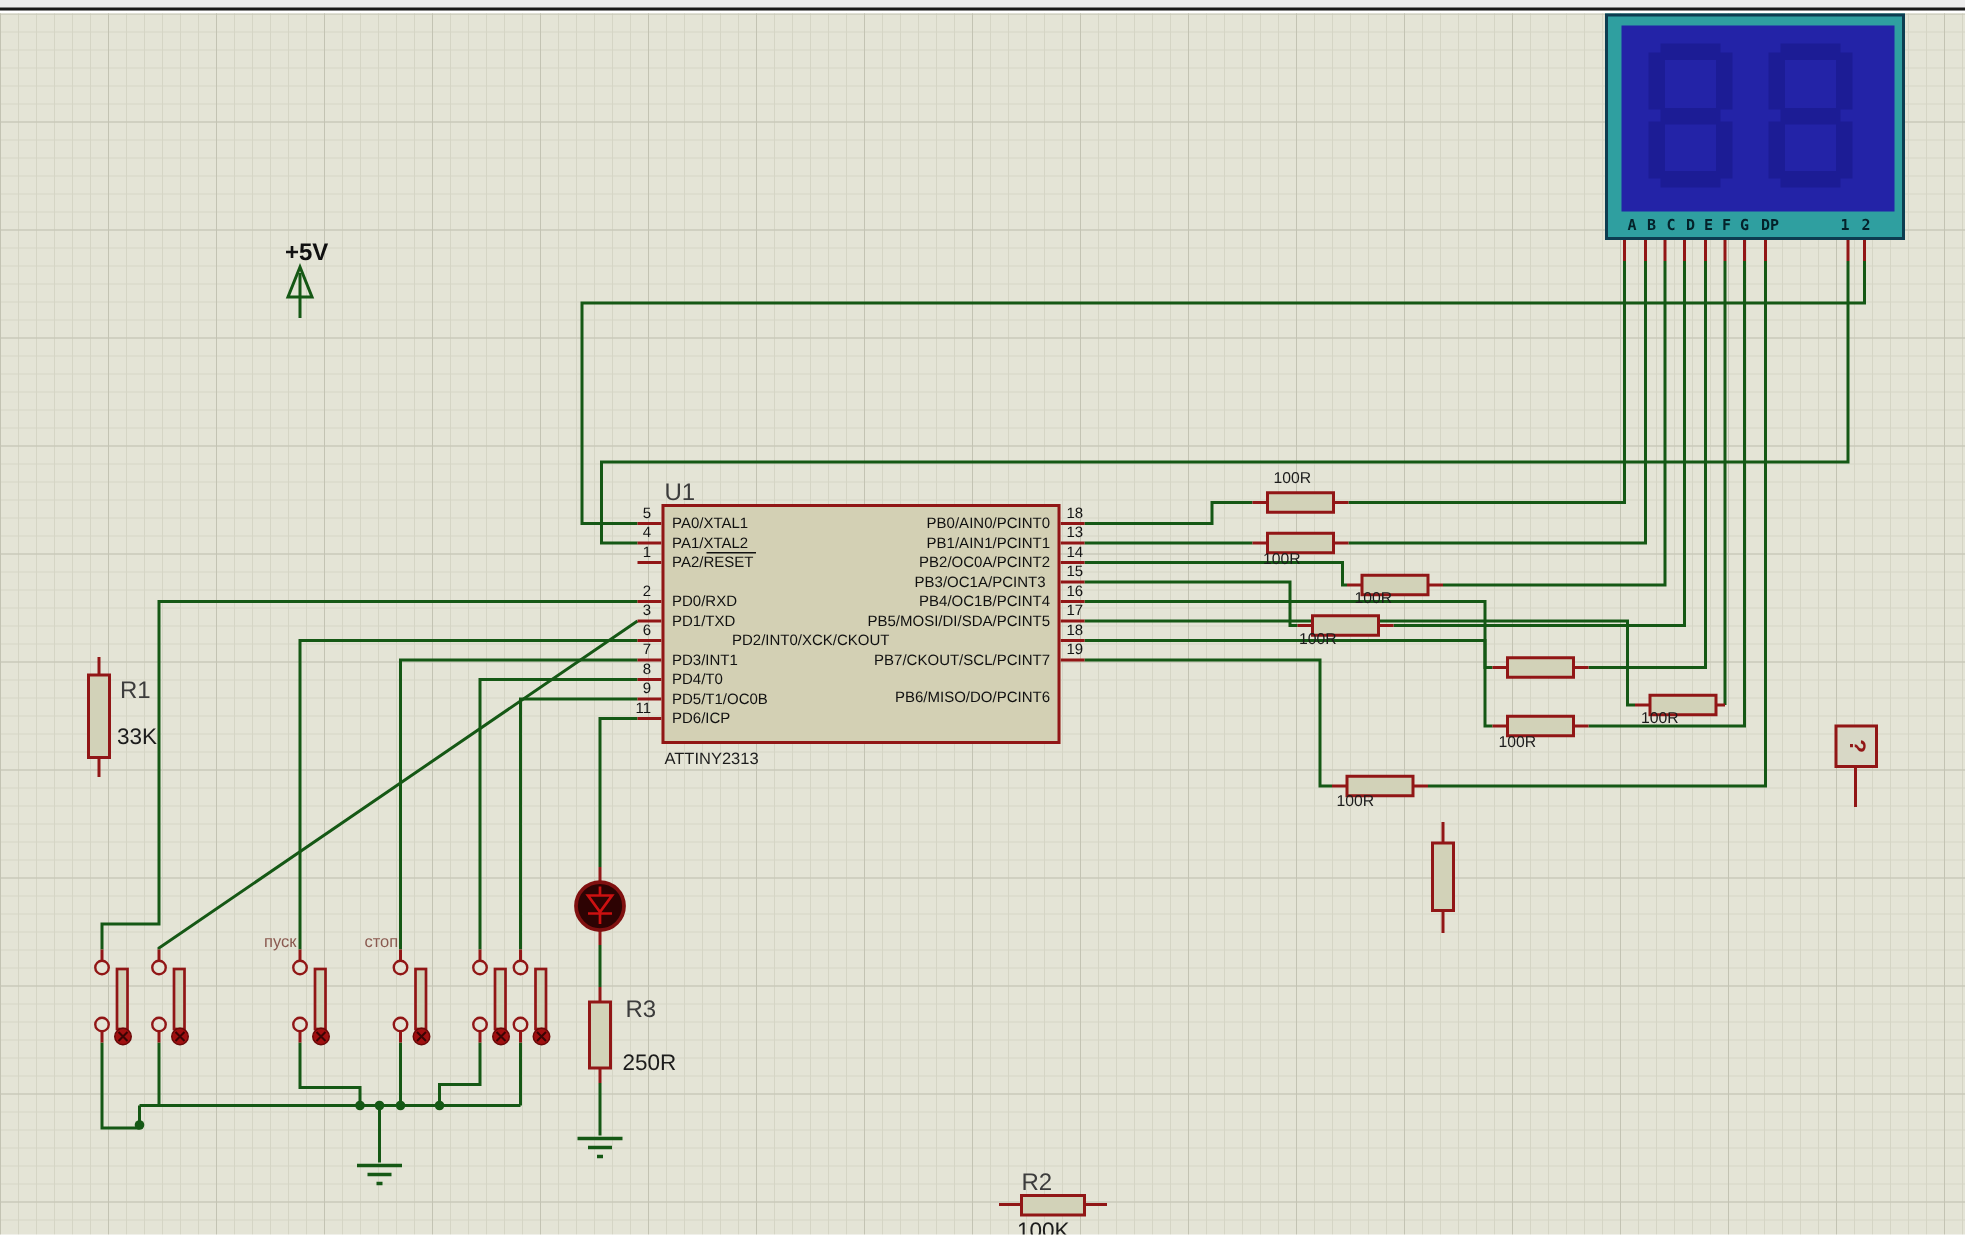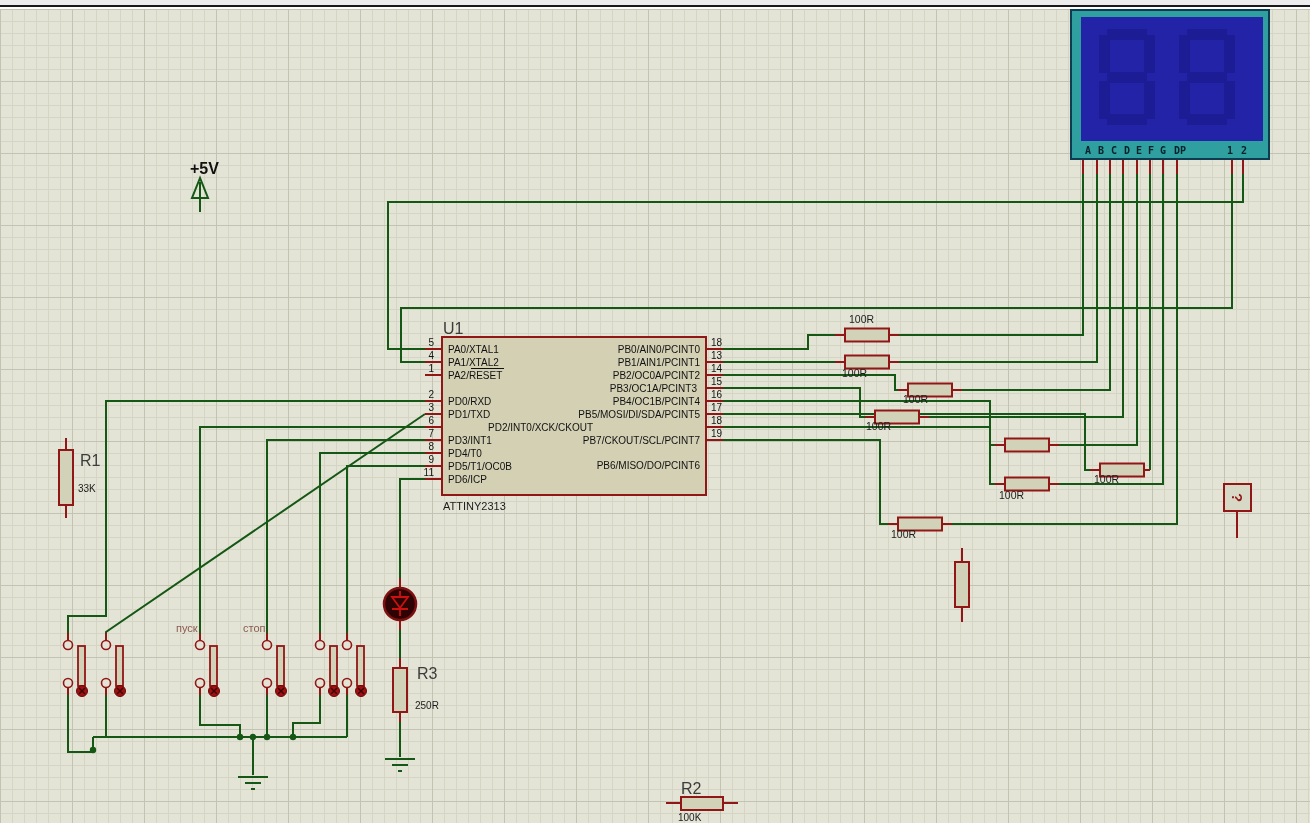--- a/index.html
+++ b/index.html
@@ -13,21 +13,21 @@
       linear-gradient(#c3c3b3 1px, transparent 1px),
       linear-gradient(90deg,#c3c3b3 1px, transparent 1px),
       linear-gradient(#d5d5c5 1px, transparent 1px),
       linear-gradient(90deg,#d5d5c5 1px, transparent 1px);
     background-size:72px 72px,72px 72px,12px 12px,12px 12px;
   }
   svg.layer { position:absolute; left:0; top:0; width:1310px; height:823px; }
   .lbl { position:absolute; white-space:nowrap; color:#141414; }
   .pinnum { font-size:10px; line-height:11px; }
   .ref { font-size:16px; color:#3c3c3c; }
-  .val { font-size:10px; color:#1c1c1c; }
+  .val { font-size:15px; color:#1c1c1c; }
   .netres { font-size:10.5px; color:#1c1c1c; }
   .btnlbl { font-size:11px; color:#8a5a50; }
   .pwr { font-size:16px; font-weight:bold; color:#101010; }
   #ic-box { position:absolute; left:441px; top:336px; width:266px; height:160px;
             background:#d3d0b4; border:2px solid #911616; }
   .icL { position:absolute; font-size:10px; color:#111; }
   .icR { position:absolute; font-size:10px; color:#111; width:252px; text-align:right; }
   #reset-overbar { position:absolute; left:471px; top:368px; width:33px; height:1px; background:#111; }
   #disp-frame { position:absolute; left:1070px; top:9px; width:200px; height:151px;
                 background:#2f9fa0; border:2px solid #0d3c50; }

